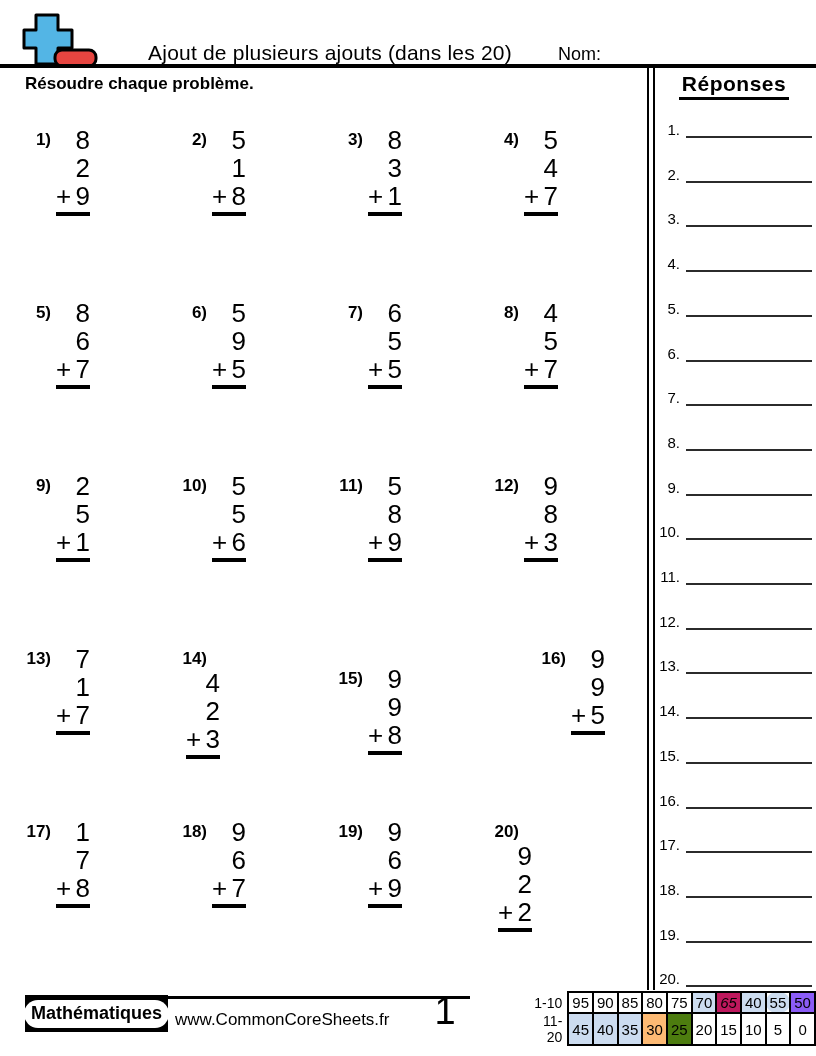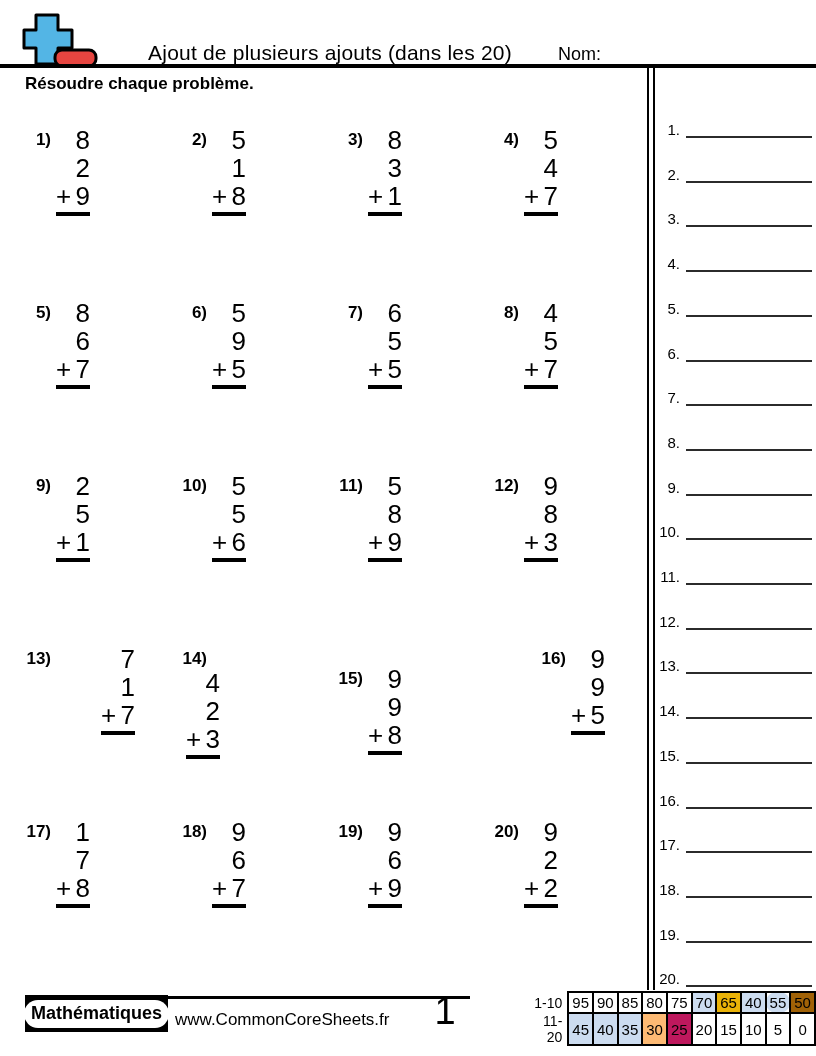--- a/index.html
+++ b/index.html
@@ -205,21 +205,21 @@
     <div class="stack">
       <div class="addend a0">9</div>
       <div class="addend a1">8</div>
       <div class="plusrow">
         <span class="plus">+</span>
         <span class="a2">3</span>
       </div>
       <div class="prule"></div>
     </div>
   </div>
-      <div class="problem" style="left: 25px; top: 645px; gap: 45px;">
+      <div class="problem" style="left: 25px; top: 645px;">
     <span class="pnum">13)</span>
     <div class="stack">
       <div class="addend a0">7</div>
       <div class="addend a1">1</div>
       <div class="plusrow">
         <span class="plus">+</span>
         <span class="a2">7</span>
       </div>
       <div class="prule"></div>
     </div>
@@ -289,35 +289,38 @@
     <div class="stack">
       <div class="addend a0">9</div>
       <div class="addend a1">6</div>
       <div class="plusrow">
         <span class="plus">+</span>
         <span class="a2">9</span>
       </div>
       <div class="prule"></div>
     </div>
   </div>
-      <div class="problem" style="left: 493px; top: 818px;">
+      <div class="problem" style="left: 493px; top: 818px; flex-direction: column;">
     <span class="pnum">20)</span>
     <div class="stack">
       <div class="addend a0">9</div>
       <div class="addend a1">2</div>
       <div class="plusrow">
         <span class="plus">+</span>
         <span class="a2">2</span>
       </div>
       <div class="prule"></div>
     </div>
   </div>
     </div>
 
   <div class="answers-divider"></div>
+  <div class="answers-heading">
+    <span>Réponses</span>
+  </div>
   <div id="answers">
       <div class="answer-row" style="top: 118px;">
     <span class="alabel">1.</span>
     <div class="aline"></div>
   </div>
       <div class="answer-row" style="top: 162.7px;">
     <span class="alabel">2.</span>
     <div class="aline"></div>
   </div>
       <div class="answer-row" style="top: 207.4px;">
@@ -403,32 +406,32 @@
   <table class="grade-table">
     <tbody id="grade-body">
         <tr>
           <td class="lbl">1-10</td>
           <td>95</td>
           <td>90</td>
           <td>85</td>
           <td>80</td>
           <td>75</td>
           <td style="background: rgb(204, 220, 240);">70</td>
-          <td style="background: #eab308;">65</td>
+          <td style="background: #be185d; font-style: italic;">65</td>
           <td style="background: rgb(204, 220, 240);">40</td>
           <td style="background: rgb(204, 220, 240); border-radius: 10px;">55</td>
-          <td style="background: #a16207;">50</td>
+          <td style="background: #8b5cf6;">50</td>
         </tr>
         <tr>
           <td class="lbl">11-20</td>
           <td style="background: rgb(204, 220, 240);">45</td>
           <td style="background: rgb(204, 220, 240);">40</td>
           <td style="background: rgb(204, 220, 240);">35</td>
           <td style="background: #fdba74;">30</td>
-          <td style="background: #be185d;">25</td>
+          <td style="background: #4d7c0f;">25</td>
           <td>20</td>
           <td>15</td>
           <td>10</td>
           <td>5</td>
           <td>0</td>
         </tr>
       </tbody>
   </table>
 
 </div>

